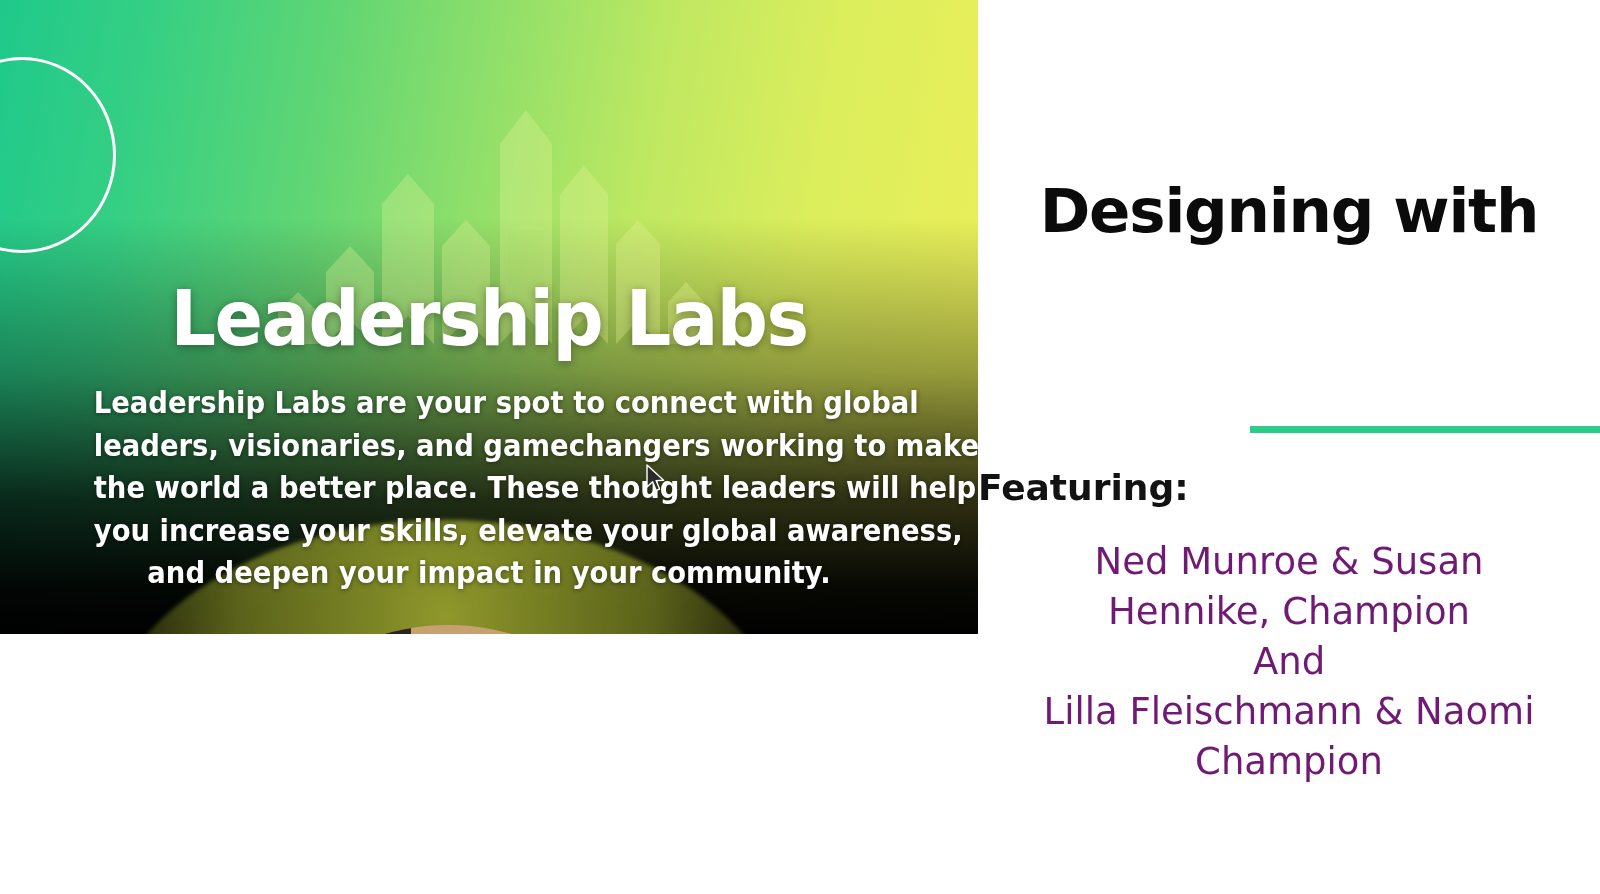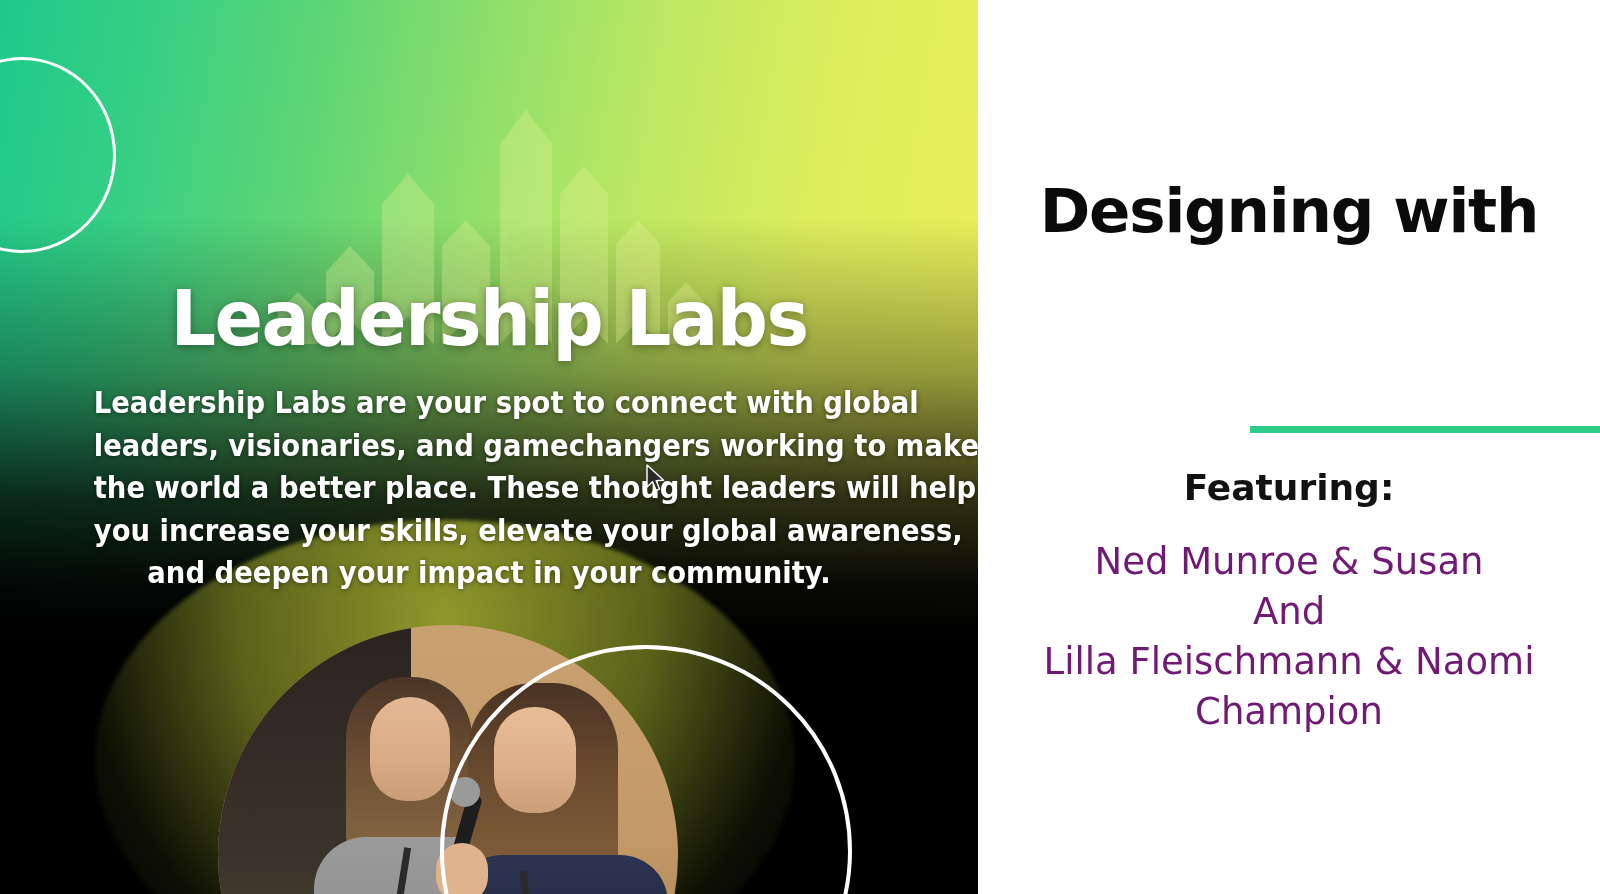--- a/index.html
+++ b/index.html
@@ -21,21 +21,21 @@
     overflow: hidden;
     background: #ffffff;
   }
 
   
   #video-panel {
     position: absolute;
     left: 0;
     top: 0;
     width: 978px;
-    height: 894px;
+    height: 634px;
     overflow: hidden;
     background: #000000;
     padding-left: 24px;
   }
 
   
   .gradient-top {
     position: absolute;
     left: 0;
     top: 0;
@@ -241,21 +241,20 @@
     width: 350px;
     height: 7px;
     background: #2ecc8a;
   }
 
   .featuring-label {
     position: absolute;
     left: 0;
     top: 465px;
     width: 622px;
-    text-align: center;
     font-family: "DejaVu Sans", sans-serif;
     font-weight: bold;
     font-size: 36px;
     line-height: 46px;
     color: #121212;
   }
 
   .presenters {
     position: absolute;
     left: 18px;
@@ -357,20 +356,21 @@
     <div class="info-title">
       <span class="tline">Designing with</span>
     </div>
 
     <div class="green-rule"></div>
 
     <div class="featuring-label">Featuring:</div>
 
     <div class="presenters">
       <span class="pline">Ned Munroe &amp; Susan</span>
+      <span class="pline">Hennike, Champion</span>
       <span class="pline">And</span>
       <span class="pline">Lilla Fleischmann &amp; Naomi</span>
       <span class="pline">Champion</span>
     </div>
 
   </div>
 
   <div id="cursor">
     <svg viewBox="0 0 22 30" xmlns="http://www.w3.org/2000/svg" aria-hidden="true">
       <path d="M2 1 L2 23 L7.6 17.8 L11.2 26.4 L14.6 25 L11.1 16.6 L18.6 16.2 Z" fill="#2a2a2a" stroke="#ffffff" stroke-width="1.4" stroke-linejoin="round"></path>

